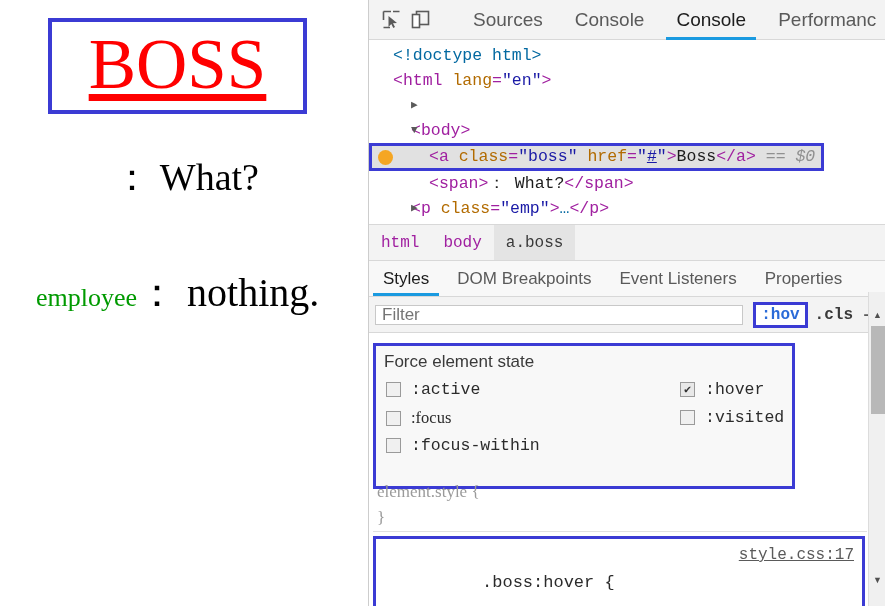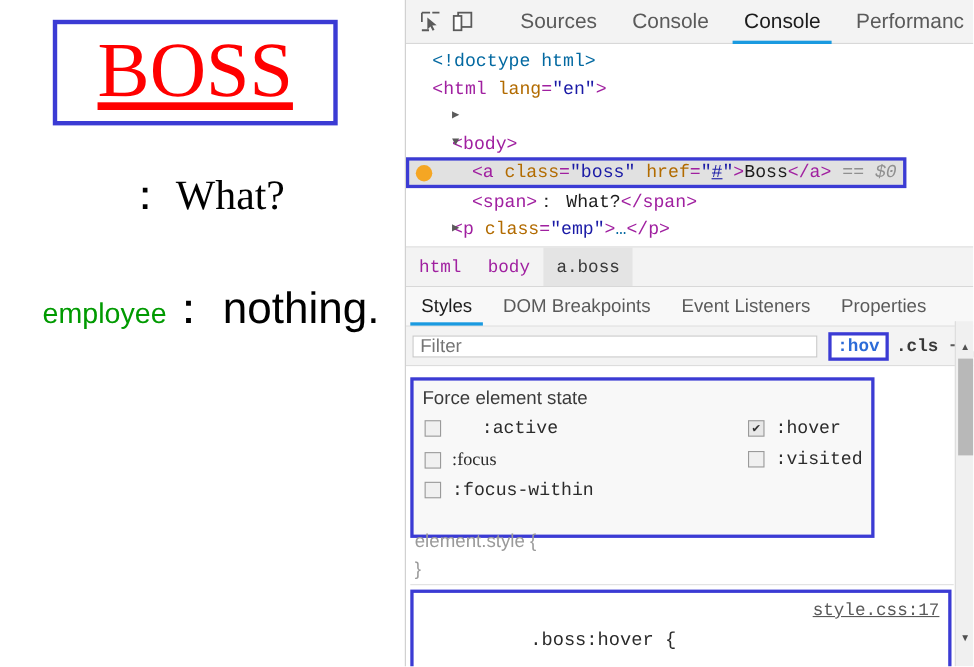--- a/index.html
+++ b/index.html
@@ -40,24 +40,24 @@
     cursor: pointer;
   }
   #what-span {
     position: absolute; left: 113px; top: 152px;
     font-family: "Liberation Serif", serif;
     font-size: 38px;
     color: #000000;
     white-space: pre;
   }
   #emp-para {
-    position: absolute; left: 12px; top: 235px;
+    position: absolute; left: 12px; top: 247px;
     white-space: pre;
     color: #000000;
-    font-family: Liberation Sans, sans-serif;
+    font-family: Liberation Serif, serif;
   }
   #emp-label {
     color: #009a00;
     font-size: 26px;
   }
   #emp-rest {
     font-size: 40px;
     color: #000000;
   }
 
@@ -236,21 +236,21 @@
   }
   .cb {
     width: 15px; height: 15px; border: 1px solid #9a9a9a; background: #f0f0f0;
     margin-right: 10px; display: inline-flex; align-items: center;
     justify-content: center; font-size: 12px; color: #333; line-height: 1;
   }
   .cb.on { background: #e8e8e8; }
 
   #element-style {
     position: absolute; left: 4px; top: 146px; width: 494px;
-    font-family: Liberation Sans, sans-serif; font-size: 17px;
+    font-family: Liberation Serif, serif; font-size: 17px;
     color: #9a9a9a; line-height: 26px; padding-left: 4px;
     border-bottom: 1px solid #e0e0e0;
   }
   #boss-rule {
     position: absolute; left: 4px; top: 203px; width: 492px; height: 111px;
     border: 3px solid #3b3bd4; background: #ffffff;
     overflow: hidden;
   }
   #boss-rule-inner {
     position: relative; padding: 3px 0 0 4px;
@@ -344,21 +344,21 @@
       <div id="cls-btn">.cls</div>
       <div id="plus-btn">+</div>
     </div>
 
     <div id="styles-body">
 
       <div id="force-state">
         <div id="fs-title">Force element state</div>
         <div class="fs-grid">
 
-          <div class="fs-item" style="left:2px; top:2px;gap:27px;">
+          <div class="fs-item" style="left:2px; top:2px;">
             <span class="cb"></span>
             <span>:active</span>
           </div>
           <div class="fs-item" style="left:2px; top:30px;font-family:Liberation Serif, serif;">
             <span class="cb"></span>
             <span>:focus</span>
           </div>
           <div class="fs-item" style="left:2px; top:58px;">
             <span class="cb"></span>
             <span>:focus-within</span>

